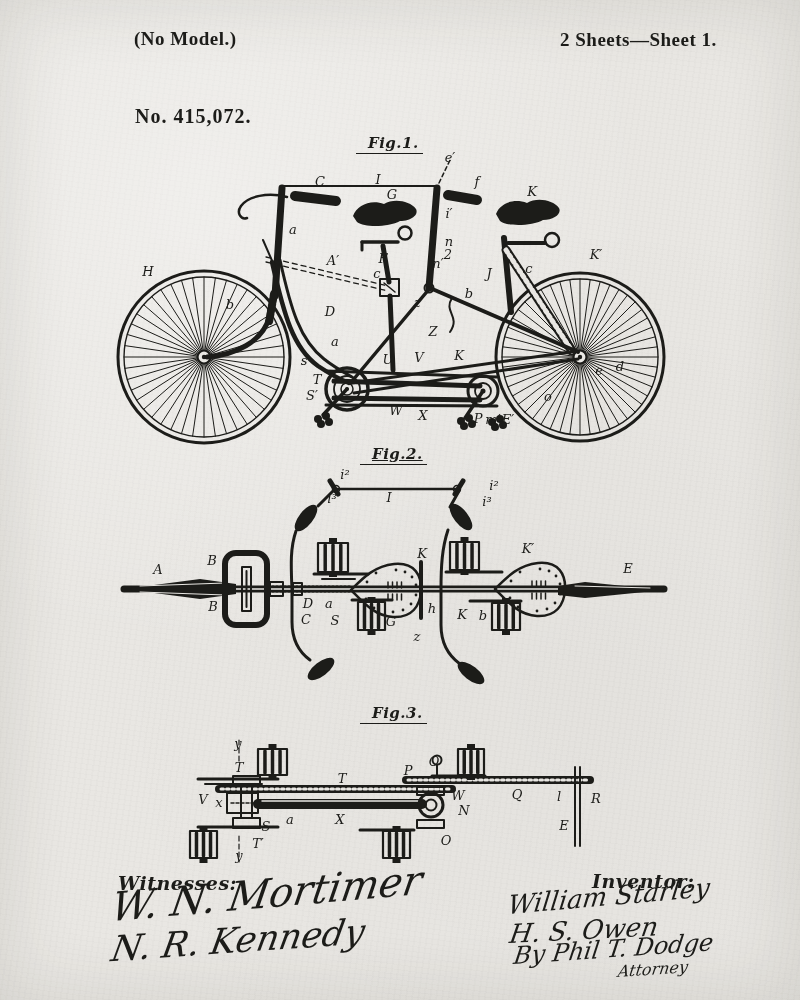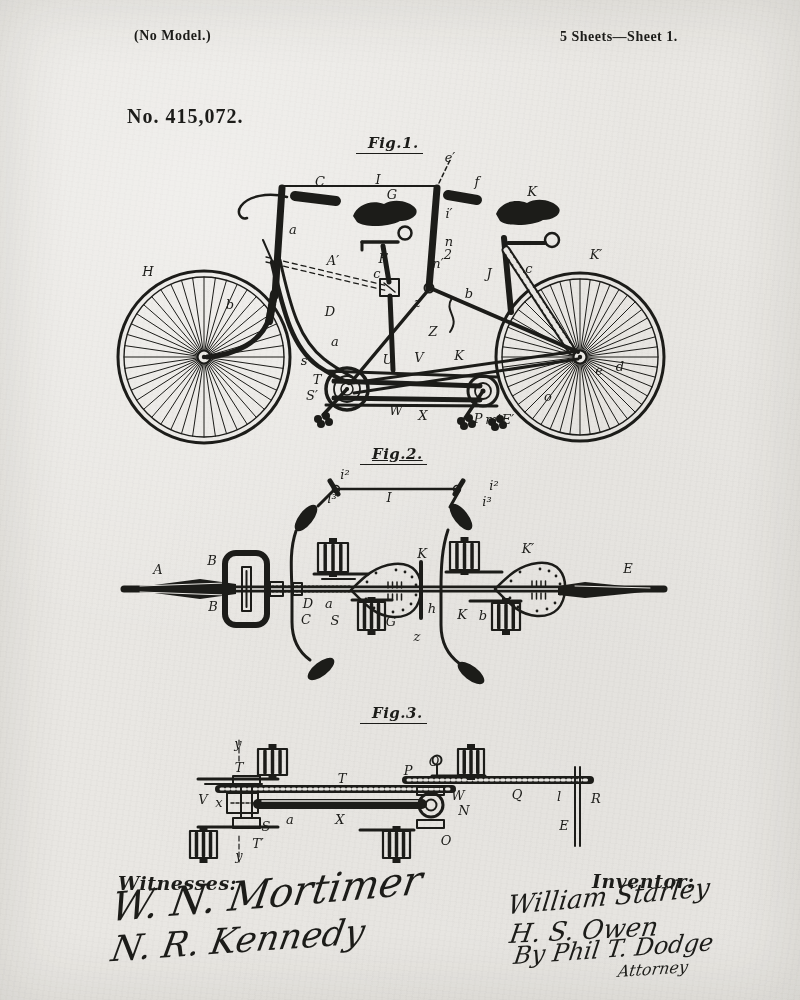--- a/index.html
+++ b/index.html
@@ -10,21 +10,21 @@
       radial-gradient(circle at 25% 20%, rgba(255,255,255,.35), transparent 45%),
       radial-gradient(circle at 75% 70%, rgba(0,0,0,.025), transparent 55%),
       repeating-linear-gradient(98deg, rgba(0,0,0,.012) 0 2px, transparent 2px 6px),
       repeating-linear-gradient(8deg, rgba(0,0,0,.01) 0 1px, transparent 1px 5px);
     box-shadow:inset 0 0 70px rgba(60,55,45,.12);
     font-family:"Liberation Serif","DejaVu Serif",serif;
     color:#1c1c19;
   }
   .abs{position:absolute;}
   
-  .h-small{font-size:14px; font-weight:bold; letter-spacing:.5px;}
+  .h-small{font-size:19px; font-weight:bold; letter-spacing:.5px;}
   .h-inventors{top:50px; left:0; width:800px; text-align:center; font-size:21px; font-weight:bold; letter-spacing:1.5px;}
   .h-title{top:80px; left:0; width:800px; text-align:center; font-size:14.5px; font-weight:bold; letter-spacing:1.2px;}
   .h-big{font-size:20px; font-weight:bold; letter-spacing:1px;}
   
   .fig-caption{
     position:absolute; font-family:"DejaVu Serif",serif; font-style:italic; font-weight:bold;
     font-size:15px; border-bottom:1.6px solid #1c1c19; padding:0 4px 1px 12px; letter-spacing:.5px;
   }
   
   #drawing{position:absolute; left:0; top:0;}
@@ -39,22 +39,22 @@
   .sig-i2{font-size:26px; transform:rotate(-3deg) skewX(-12deg);}
   .sig-i3{font-size:24px; transform:rotate(-4deg) skewX(-12deg);}
   .sig-at{font-size:16px; transform:rotate(-4deg) skewX(-12deg);}
 </style>
 </head>
 <body>
 
 <div class="page">
 
   <span class="abs h-small" style="left:134px; top:28px;">(No Model.)</span>
-  <span class="abs h-small" style="left:560px; top:29px;">5 Sheets—Sheet 1.</span>
-  <span class="abs h-big" style="left:127px; top:105px;">No. 415,072.</span>
+  <span class="abs h-small" style="left:560px; top:29px;">2 Sheets—Sheet 1.</span>
+  <span class="abs h-big" style="left:135px; top:105px;">No. 415,072.</span>
 
   <div class="fig-caption" style="left:356px; top:134px;">Fig.1.</div>
   <div class="fig-caption" style="left:360px; top:445px;text-decoration:underline;">Fig.2.</div>
   <div class="fig-caption" style="left:360px; top:704px;">Fig.3.</div>
 
   <svg id="drawing" width="800" height="1000" viewBox="0 0 800 1000">
 
     <g id="fig1" stroke="#1c1c19" fill="none" stroke-linecap="round" stroke-linejoin="round">
       <g stroke="#1c1c19">
           <circle cx="204" cy="357" r="86" stroke-width="3" fill="none"></circle>

